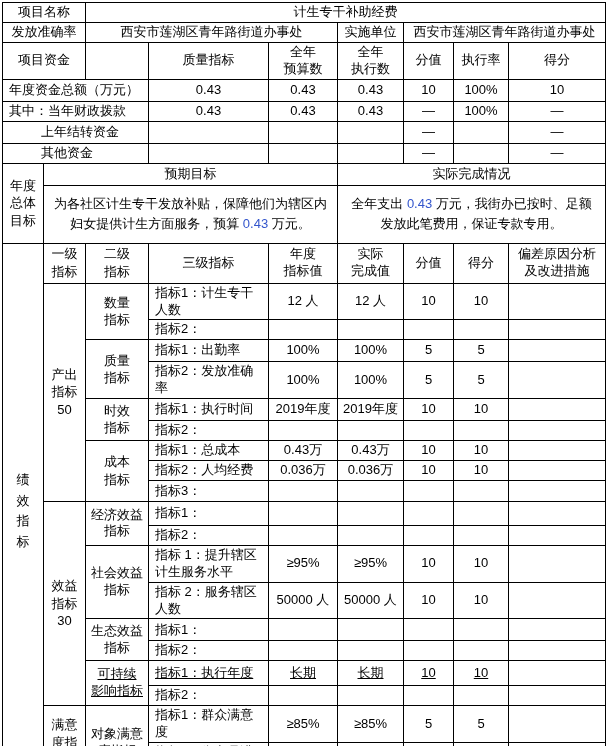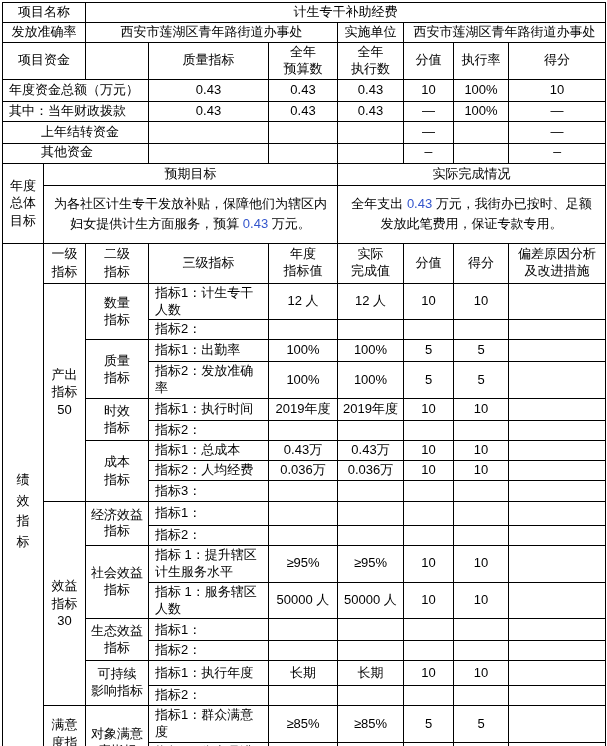--- a/index.html
+++ b/index.html
@@ -102,21 +102,21 @@
       </tr>
       <tr style="height: 22px;">
         <td colspan="3" class="left" style="padding-left: 38px; margin-top: 12px;">上年结转资金</td>
         <td></td>
         <td></td>
         <td></td>
         <td>—</td>
         <td></td>
         <td>—</td>
       </tr>
-      <tr style="height: 18px; font-family: Liberation Mono, monospace;">
+      <tr style="height: 18px;">
         <td colspan="3" class="left" style="padding-left: 38px;">其他资金</td>
         <td></td>
         <td></td>
         <td></td>
         <td>—</td>
         <td></td>
         <td>—</td>
       </tr>
       <tr style="height: 22px;">
         <td rowspan="2" class="v2"><span class="vwrap">年度总体目标</span></td>
@@ -236,21 +236,21 @@
       <tr style="height: 34px;">
         <td rowspan="2">社会效益指标</td>
         <td class="left">指标 1：提升辖区计生服务水平</td>
         <td>≥95%</td>
         <td>≥95%</td>
         <td>10</td>
         <td>10</td>
         <td></td>
       </tr>
       <tr style="height: 33px;">
-        <td class="left">指标 1：服务辖区人数</td>
+        <td class="left">指标 2：服务辖区人数</td>
         <td>50000 人</td>
         <td>50000 人</td>
         <td>10</td>
         <td>10</td>
         <td></td>
       </tr>
       <tr style="height: 22px;">
         <td rowspan="2">生态效益指标</td>
         <td class="left">指标1：</td>
         <td></td>
@@ -260,21 +260,21 @@
         <td></td>
       </tr>
       <tr style="height: 14px;">
         <td class="left">指标2：</td>
         <td></td>
         <td></td>
         <td></td>
         <td></td>
         <td></td>
       </tr>
-      <tr style="height: 25px;">
+      <tr style="height: 25px; text-decoration: underline;">
         <td rowspan="2"><span>可持续</span><br><span>影响指标</span></td>
         <td class="left">指标1：执行年度</td>
         <td>长期</td>
         <td>长期</td>
         <td>10</td>
         <td>10</td>
         <td></td>
       </tr>
       <tr style="height: 20px;">
         <td class="left">指标2：</td>

